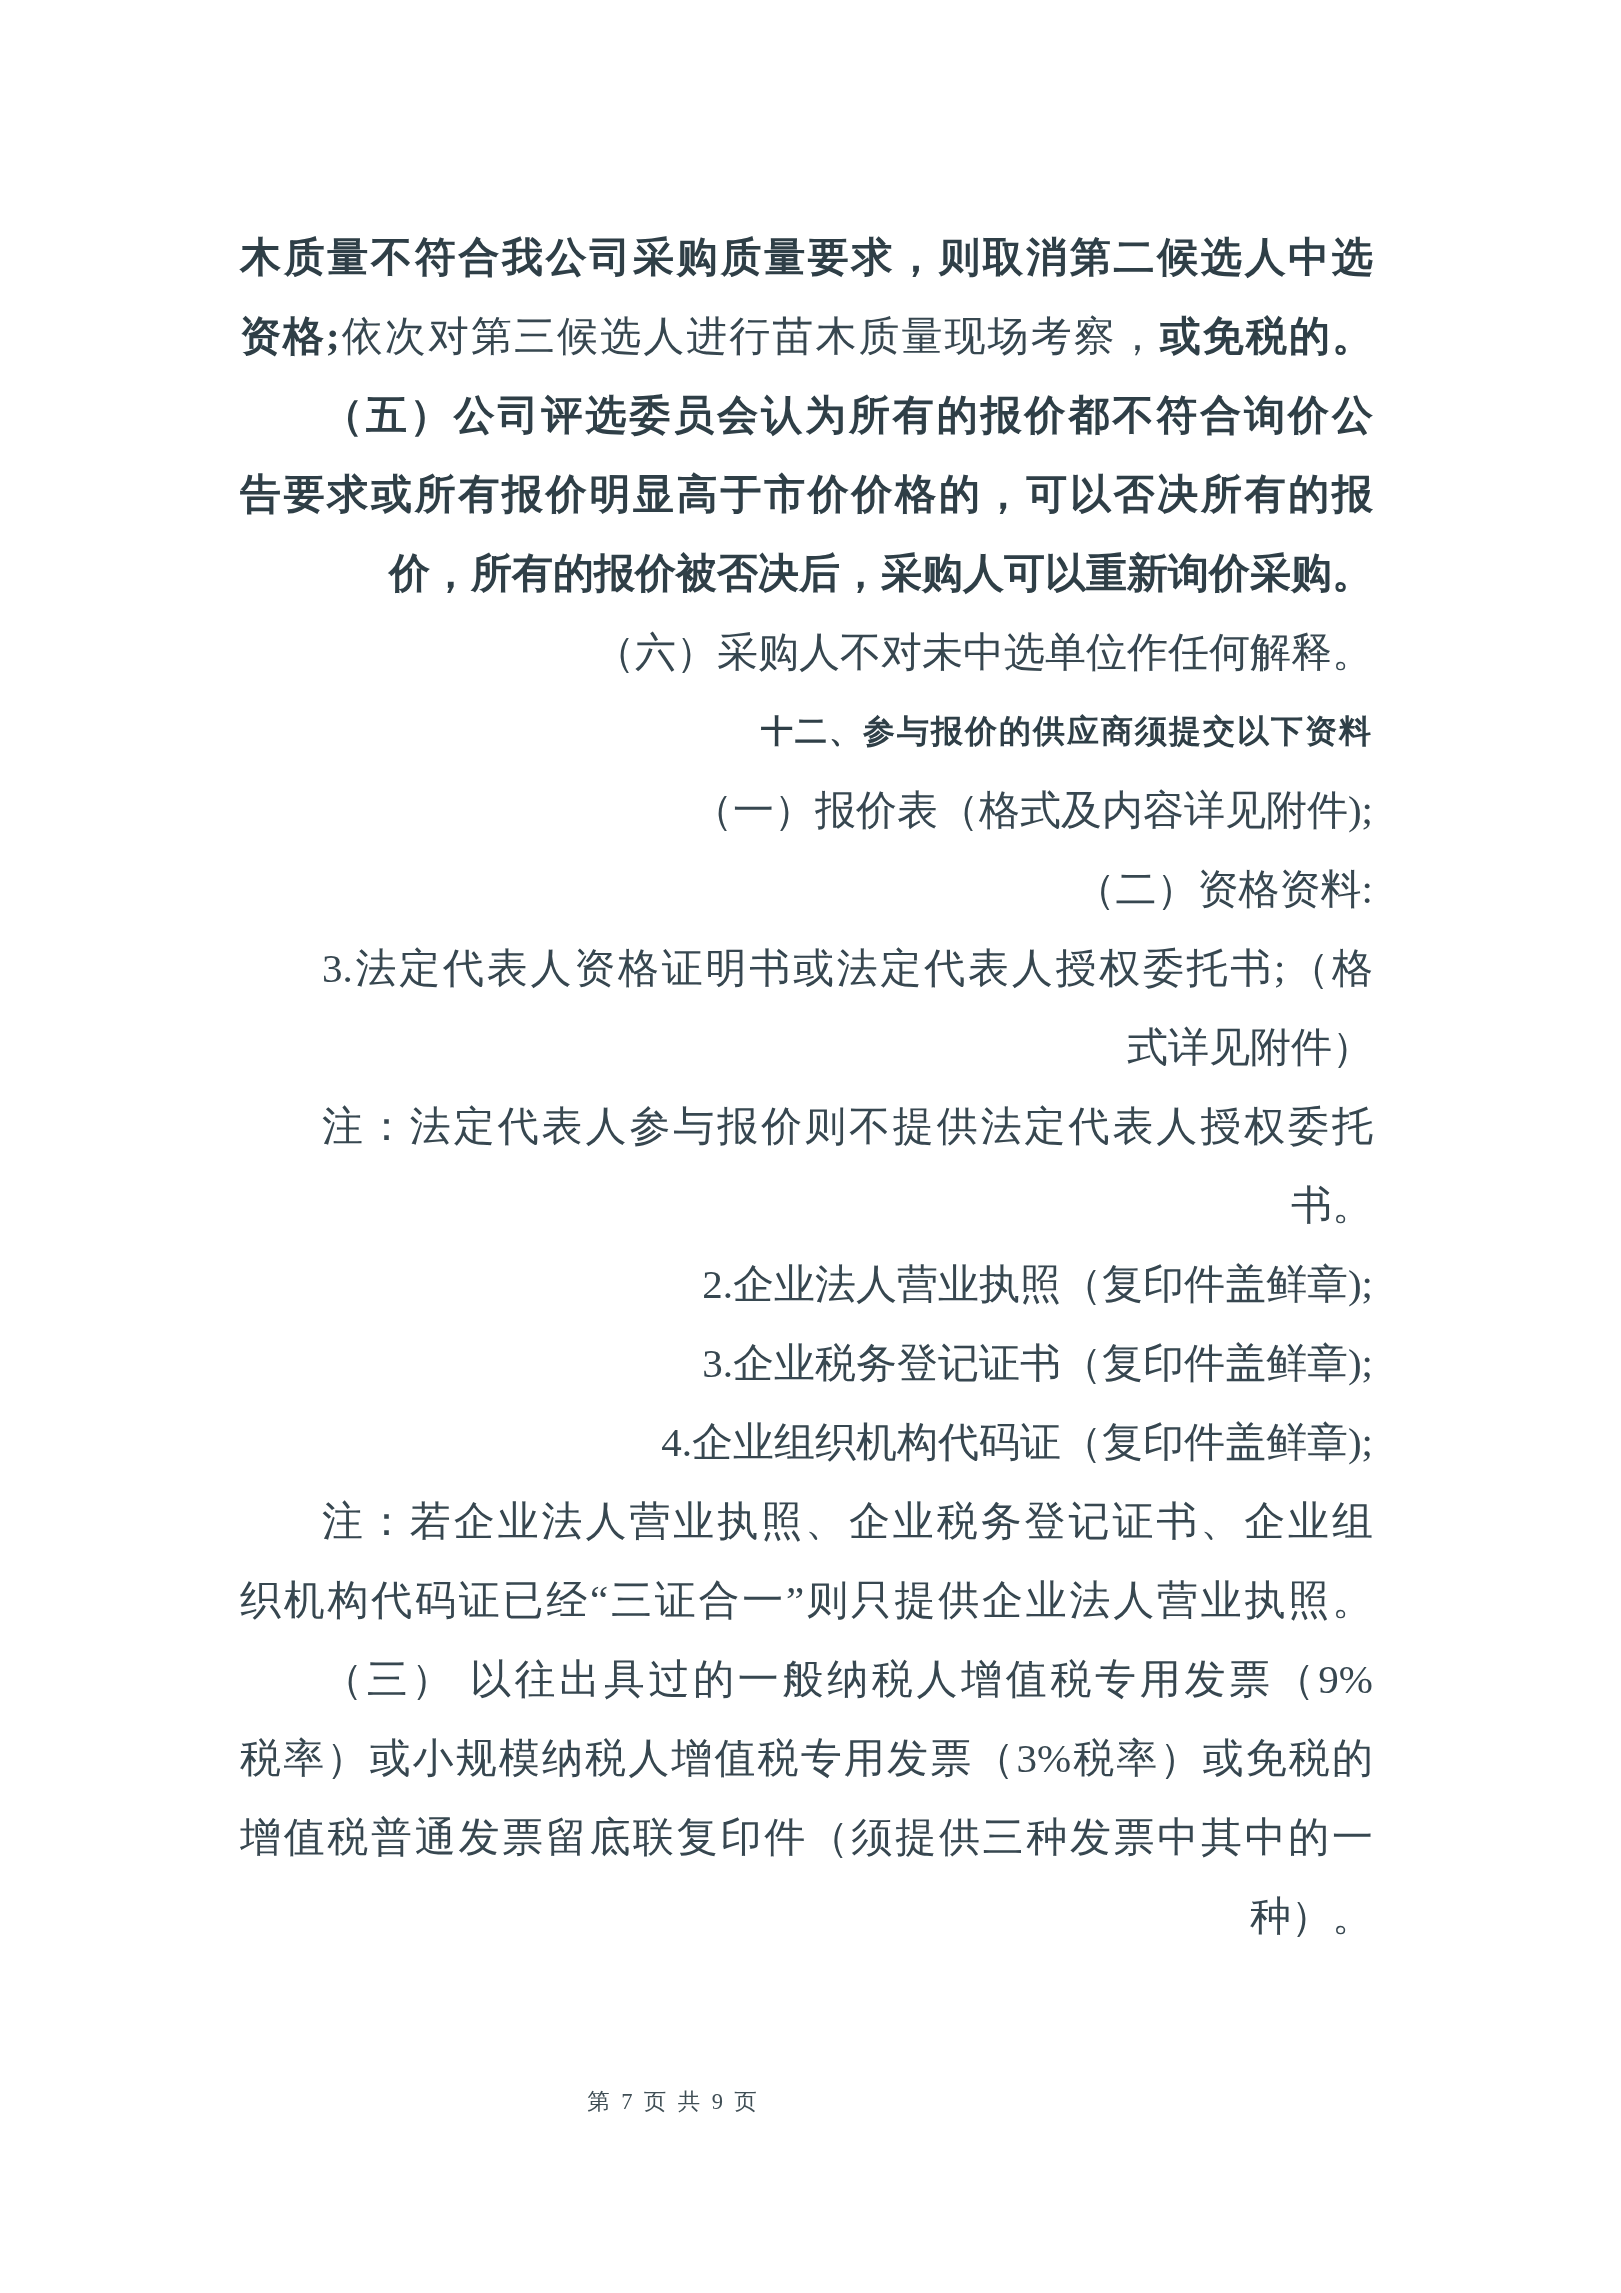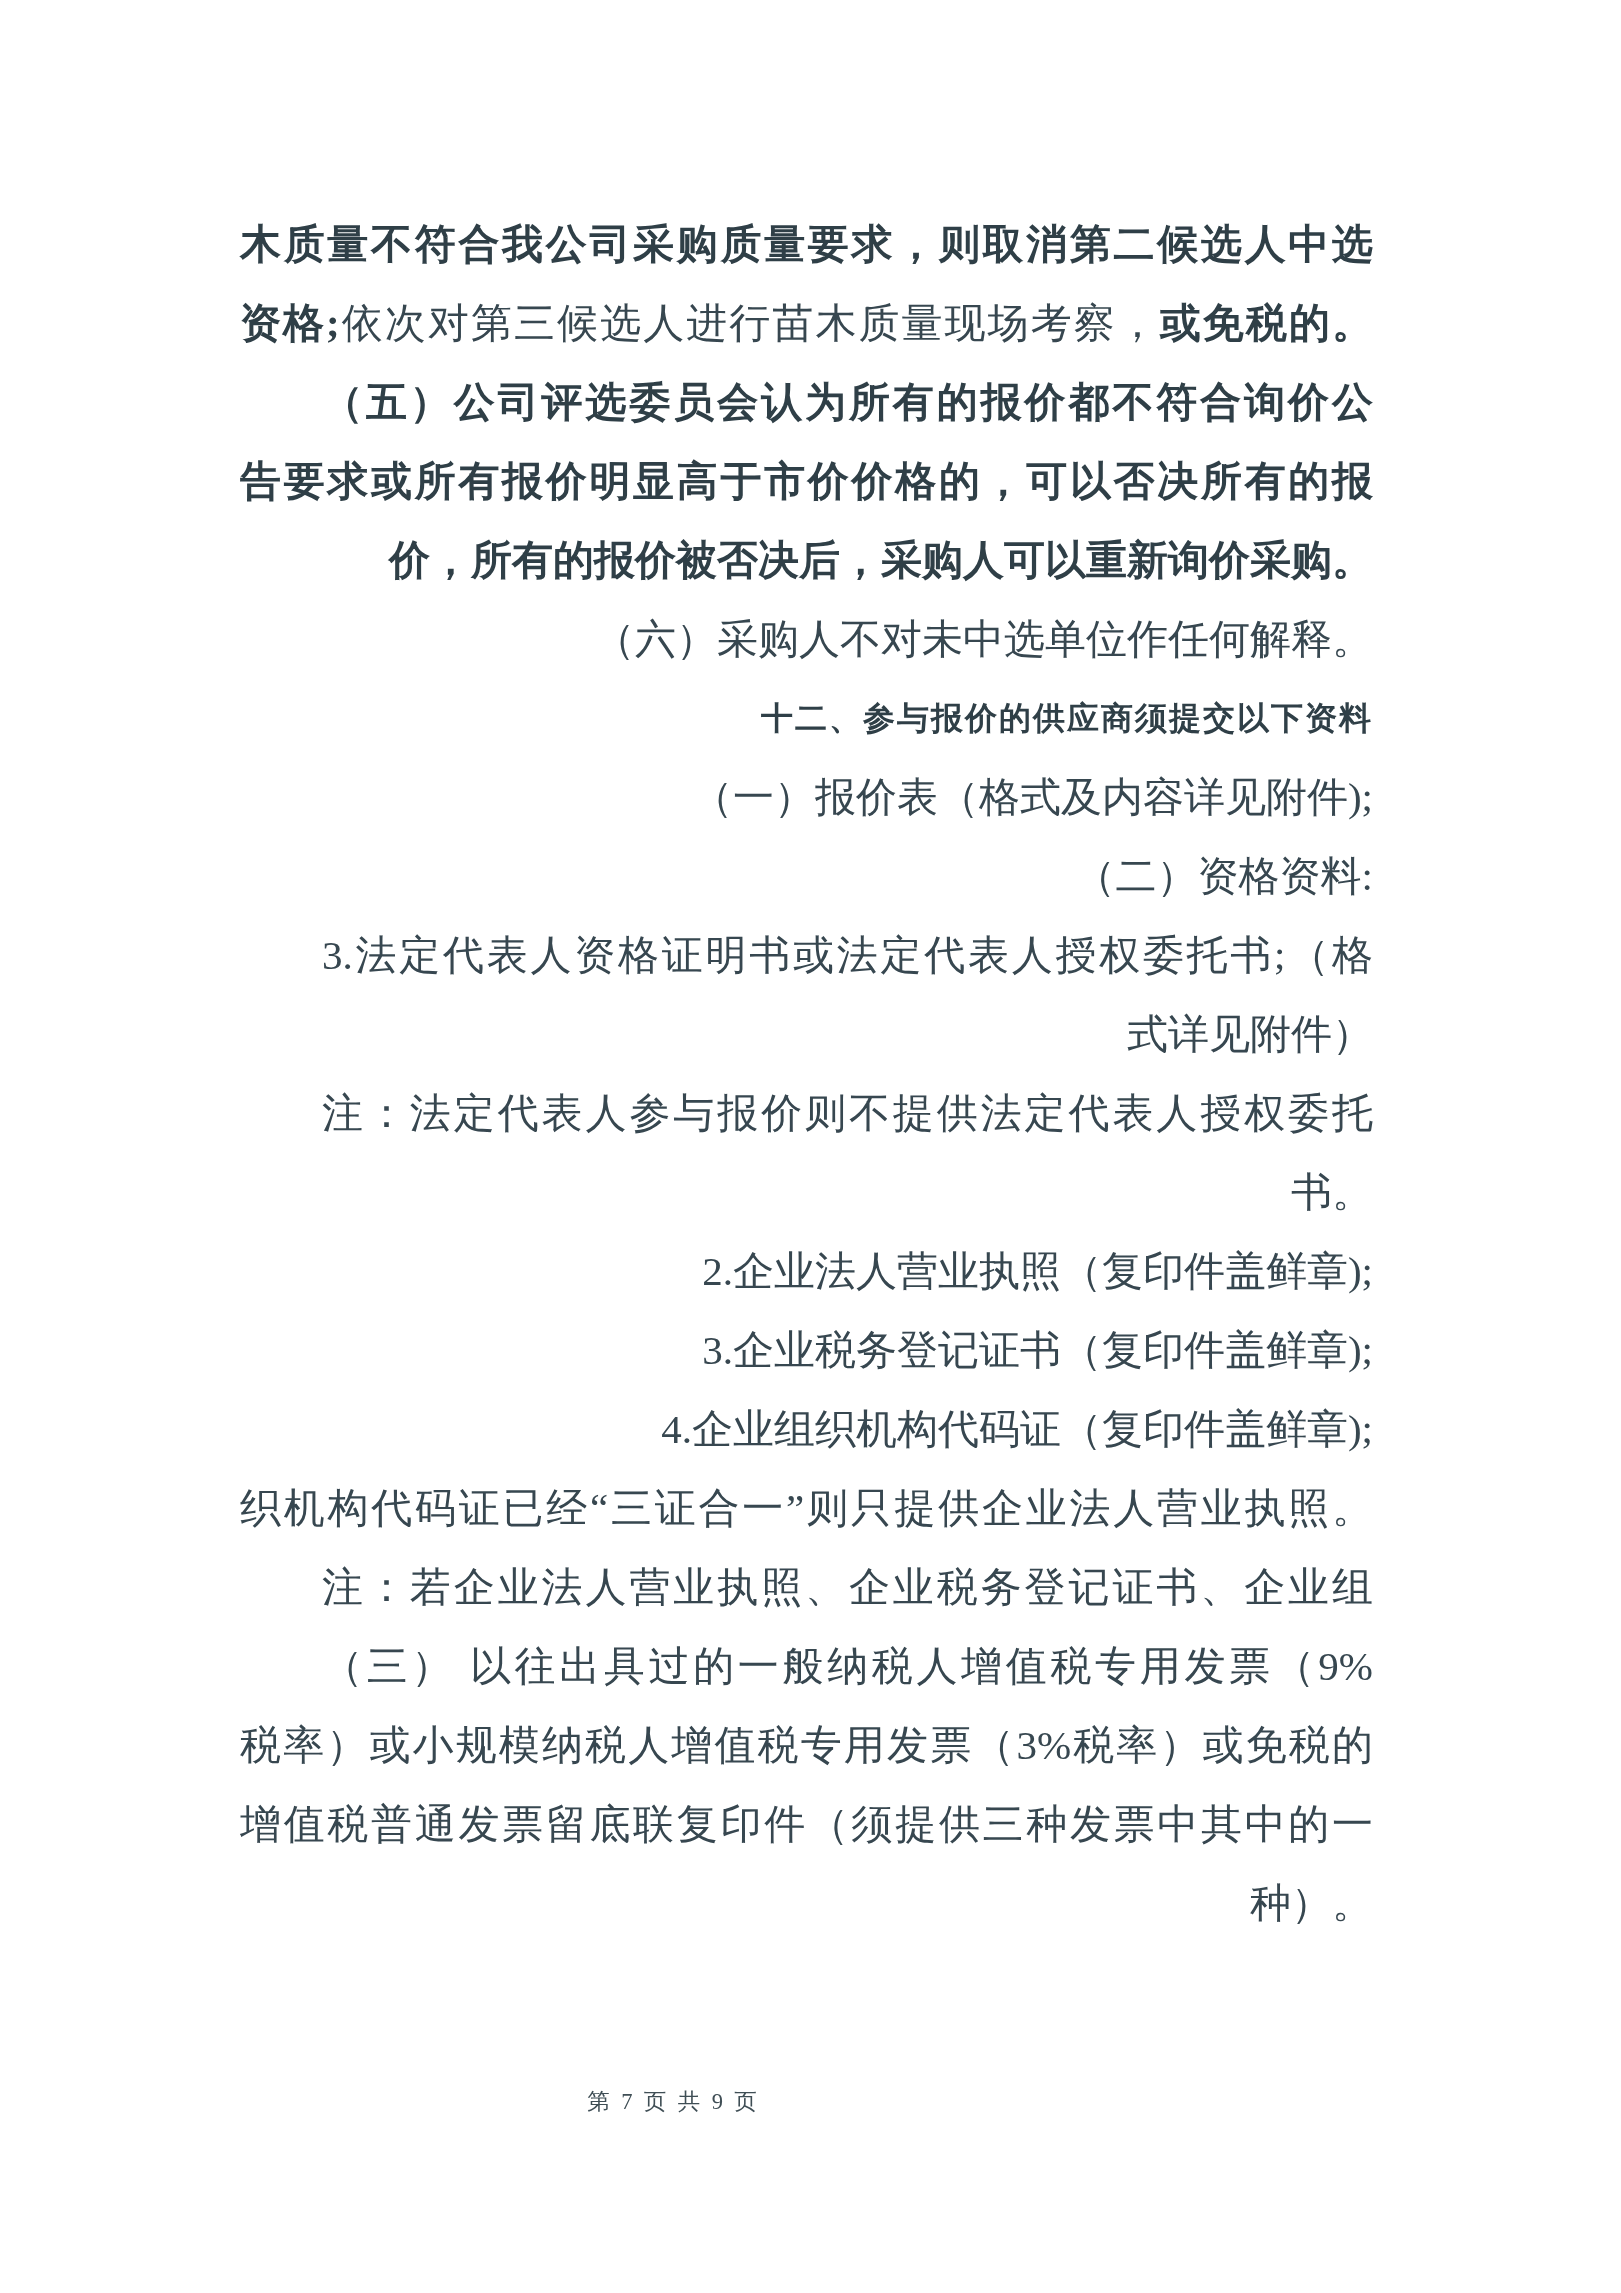--- a/index.html
+++ b/index.html
@@ -12,21 +12,21 @@
     width: 1621px;
     height: 2294px;
     background: #ffffff;
     overflow: hidden;
     font-family: "Liberation Serif", "DejaVu Serif", serif;
     color: #374750;
   }
   .doc-body {
     position: absolute;
     left: 240px;
-    top: 205px;
+    top: 218px;
     width: 1133px;
   }
   .line {
     font-size: 41px;
     line-height: 79px;
     height: 79px;
     color: #374750;
     text-align: right;
   }
   .line.indent {
@@ -75,22 +75,22 @@
       <div class="line indent heading"><span class="seg bold">十二、参与报价的供应商须提交以下资料</span></div>
       <div class="line indent"><span class="seg">（一）报价表（格式及内容详见附件);</span></div>
       <div class="line indent"><span class="seg">（二）资格资料:</span></div>
       <div class="line indent fill"><span class="seg">3.法定代表人资格证明书或法定代表人授权委托书;（格</span></div>
       <div class="line"><span class="seg">式详见附件）</span></div>
       <div class="line indent fill"><span class="seg">注：法定代表人参与报价则不提供法定代表人授权委托</span></div>
       <div class="line"><span class="seg">书。</span></div>
       <div class="line indent"><span class="seg">2.企业法人营业执照（复印件盖鲜章);</span></div>
       <div class="line indent"><span class="seg">3.企业税务登记证书（复印件盖鲜章);</span></div>
       <div class="line indent"><span class="seg">4.企业组织机构代码证（复印件盖鲜章);</span></div>
+      <div class="line indent fill"><span class="seg">注：若企业法人营业执照、企业税务登记证书、企业组</span></div>
       <div class="line fill"><span class="seg">织机构代码证已经“三证合一”则只提供企业法人营业执照。</span></div>
-      <div class="line indent fill"><span class="seg">注：若企业法人营业执照、企业税务登记证书、企业组</span></div>
       <div class="line indent fill"><span class="seg">（三） 以往出具过的一般纳税人增值税专用发票（9%</span></div>
       <div class="line fill"><span class="seg">税率）或小规模纳税人增值税专用发票（3%税率）或免税的</span></div>
       <div class="line fill"><span class="seg">增值税普通发票留底联复印件（须提供三种发票中其中的一</span></div>
       <div class="line"><span class="seg">种）。</span></div>
     </div>
   <div class="footer">
     <span>第 7 页 共 9 页</span>
   </div>
 </div>
 

